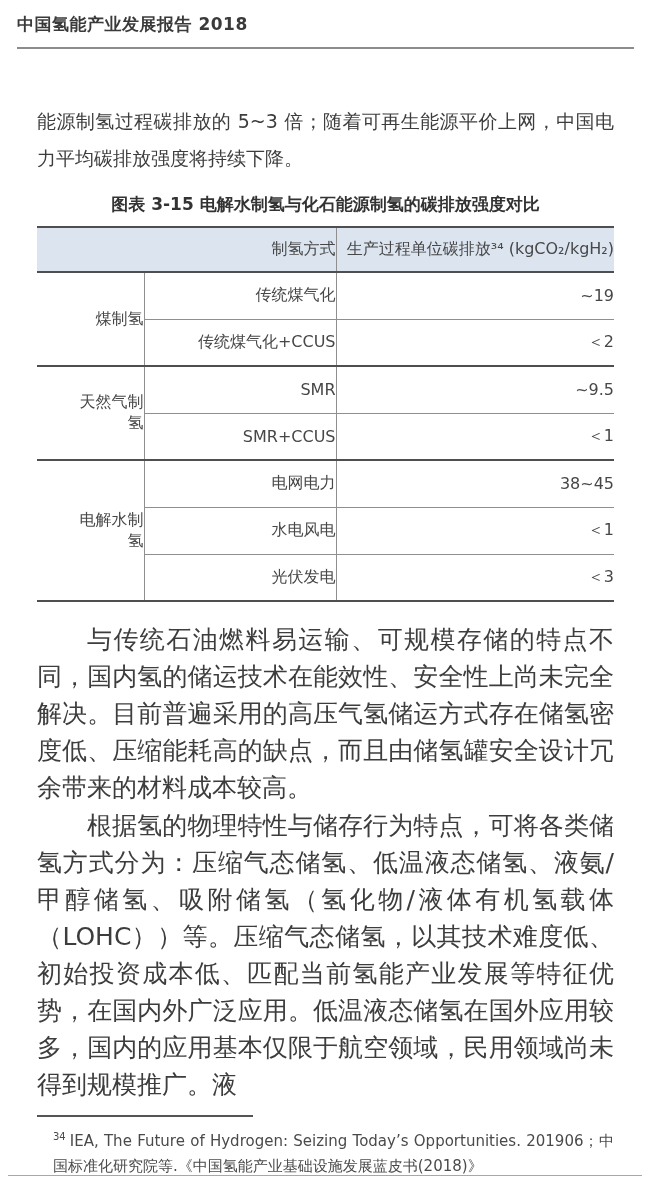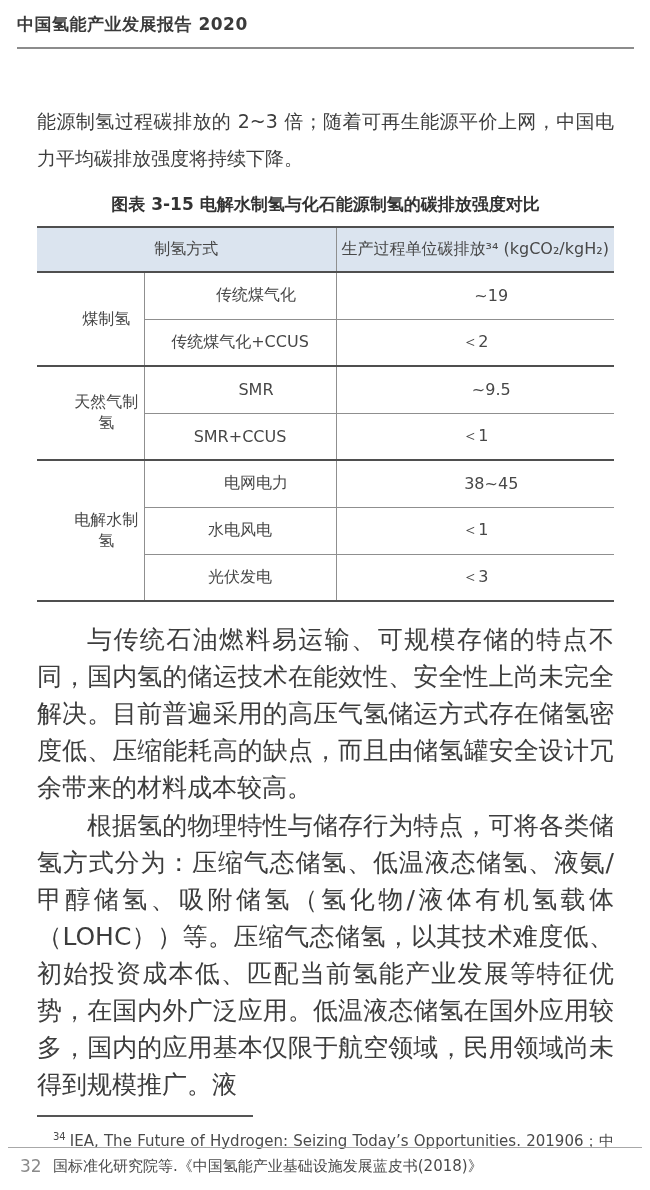--- a/index.html
+++ b/index.html
@@ -45,21 +45,21 @@
   table.data-table {
     margin-top: 10px;
     width: 100%;
     border-collapse: collapse;
     border-top: 2px solid var(--border-dark);
     border-bottom: 2px solid var(--border-dark);
     font-size: 16px;
     color: #474747;
   }
   table.data-table th, table.data-table td {
-    text-align: center;
+    text-align: right;
     vertical-align: middle;
     font-weight: 400;
     margin-top: 11px;
   }
   table.data-table thead th {
     background: var(--table-header-bg);
     height: 45px;
     border-bottom: 2px solid var(--border-dark);
     font-weight: 400;
   }
@@ -119,25 +119,25 @@
   }
   .page-number {
     margin: 8px 0 0 20px;
     font-size: 17px;
     color: #8a8a8a;
   }
 </style>
 </head>
 <body>
 
-<header class="page-header">中国氢能产业发展报告 2020</header>
+<header class="page-header">中国氢能产业发展报告 2018</header>
 
 <main class="content">
 
-  <p class="intro-para">能源制氢过程碳排放的 2~3 倍；随着可再生能源平价上网，中国电力平均碳排放强度将持续下降。</p>
+  <p class="intro-para">能源制氢过程碳排放的 5~3 倍；随着可再生能源平价上网，中国电力平均碳排放强度将持续下降。</p>
 
   <div class="figure-title">图表 3-15 电解水制氢与化石能源制氢的碳排放强度对比</div>
 
   <table class="data-table">
     <colgroup>
       <col class="col-group">
         <col class="col-method">
         <col class="col-value">
     </colgroup>
     <thead>
@@ -186,14 +186,13 @@
   <p class="body-para">与传统石油燃料易运输、可规模存储的特点不同，国内氢的储运技术在能效性、安全性上尚未完全解决。目前普遍采用的高压气氢储运方式存在储氢密度低、压缩能耗高的缺点，而且由储氢罐安全设计冗余带来的材料成本较高。</p>
   <p class="body-para">根据氢的物理特性与储存行为特点，可将各类储氢方式分为：压缩气态储氢、低温液态储氢、液氨/甲醇储氢、吸附储氢（氢化物/液体有机氢载体（LOHC））等。压缩气态储氢，以其技术难度低、初始投资成本低、匹配当前氢能产业发展等特征优势，在国内外广泛应用。低温液态储氢在国外应用较多，国内的应用基本仅限于航空领域，民用领域尚未得到规模推广。液</p>
 
   <hr class="footnote-divider">
   <p class="footnote"><sup>34</sup><span>IEA, The Future of Hydrogen: Seizing Today’s Opportunities. 201906；中国标准化研究院等.《中国氢能产业基础设施发展蓝皮书(2018)》</span></p>
 
 </main>
 
 <footer class="page-footer">
   <hr class="footer-rule">
-  <div class="page-number">32</div>
 </footer>
 
 </body></html>

